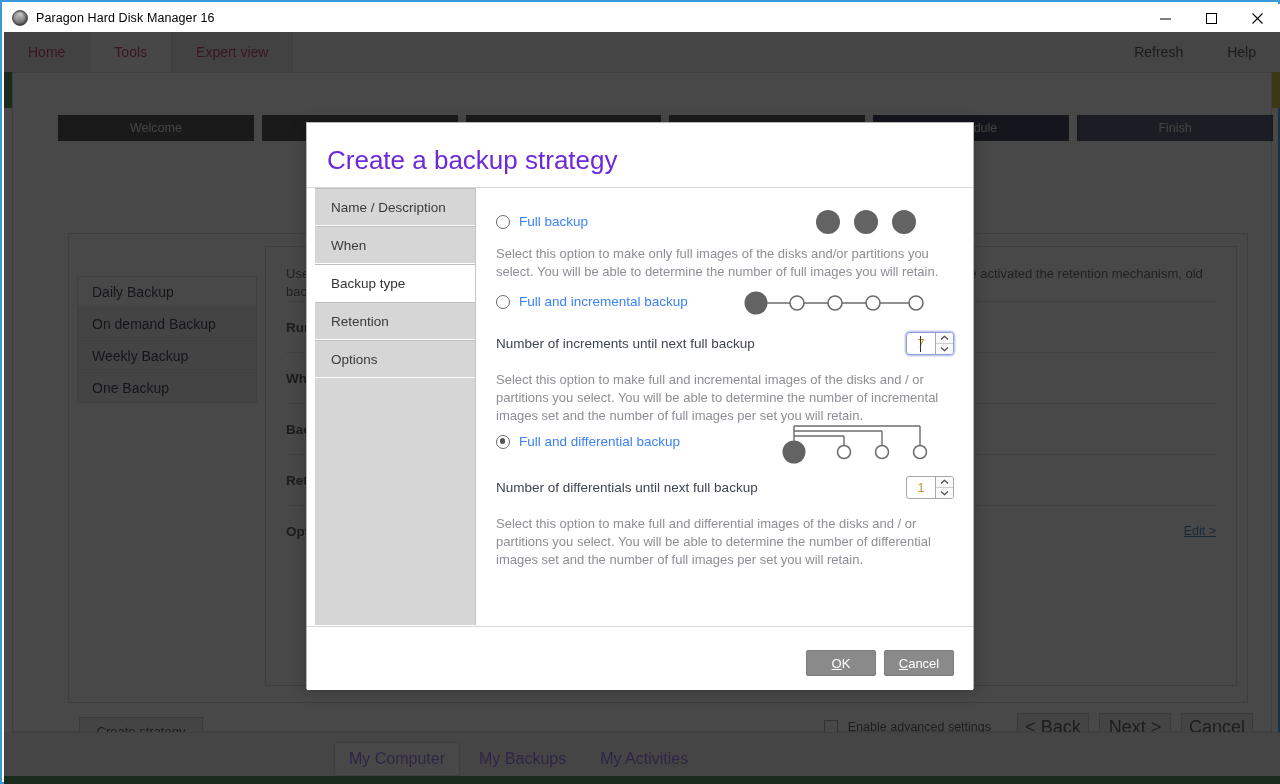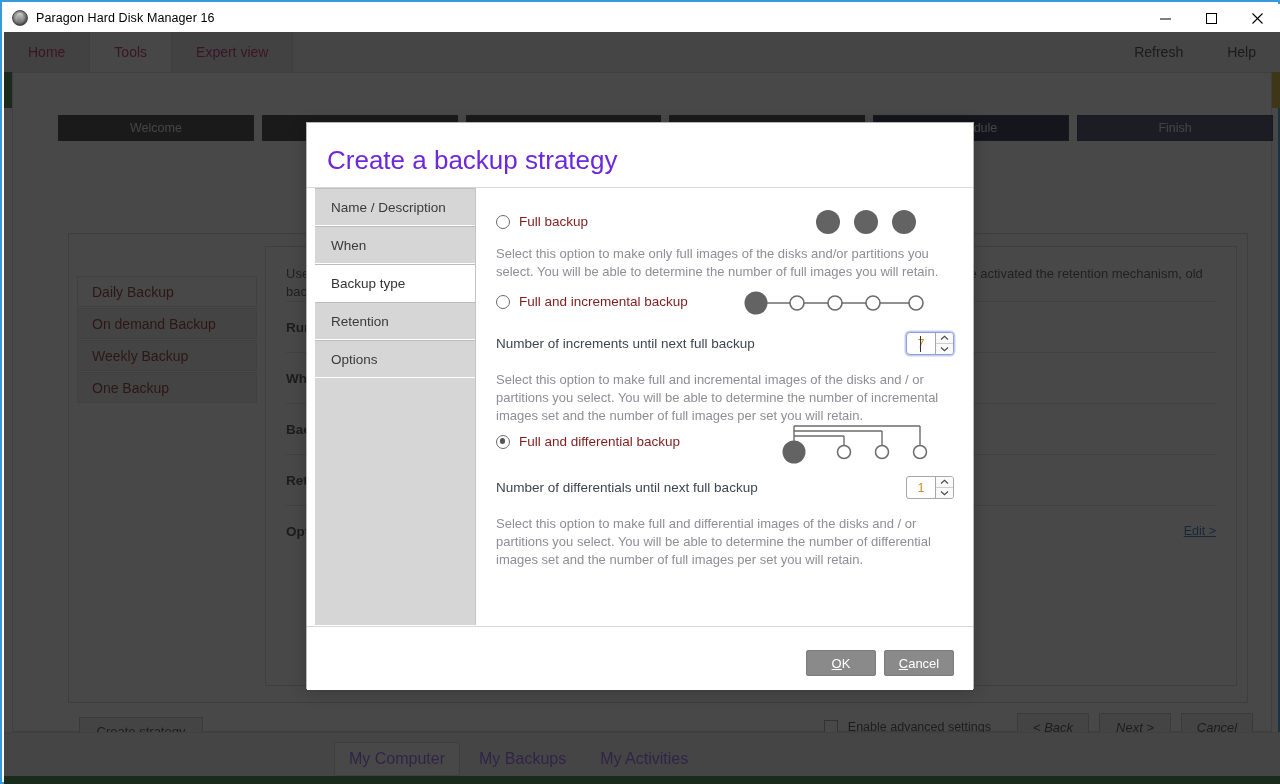--- a/index.html
+++ b/index.html
@@ -181,21 +181,21 @@
   #strategy-list {
     position: absolute;
     left: 8px; top: 42px;
     width: 180px;
   }
   .strategy-item {
     height: 31px;
     display: flex; align-items: center;
     padding-left: 14px;
     font-size: 14px;
-    color: #7f1d1d;
+    color: #0f172a;
     background: #ececec;
     border: 1px solid #d8d8d8;
     box-sizing: border-box;
     margin-bottom: 1px;
   }
   .strategy-item.selected { background: #ffffff; }
 
   #detail-pane {
     position: absolute;
     left: 196px; top: 12px;
@@ -243,25 +243,24 @@
     width: 14px; height: 14px;
     border: 1px solid #9a9a9a;
     background: #fff;
     box-sizing: border-box;
   }
   #adv-label { font-size: 12.5px; color: #3a3a3a; margin-right: 16px; }
   .nav-btn {
     width: 72px; height: 28px;
     border: 1px solid #bdbdbd;
     background: #ececec;
-    font-size: 13px;
+    font-size: 18px;
     color: #3a3a3a;
     display: flex; align-items: center; justify-content: center;
     box-sizing: border-box;
-    font-style: italic;
   }
 
   
   #bottom-bar {
     position: absolute;
     left: 0; bottom: 0;
     width: 1276px; height: 52px;
     background: #f2f2f2;
     border-top: 1px solid #dcdcdc;
     display: flex;
@@ -369,21 +368,21 @@
   .radio.checked::after {
     content: "";
     position: absolute;
     left: 2.6px; top: 2.6px;
     width: 5.6px; height: 5.6px;
     border-radius: 50%;
     background: #555555;
   }
   .opt-label {
     font-size: 13.5px;
-    color: #7f1d1d;
+    color: #3b82f6;
     white-space: nowrap;
   }
 
   .desc {
     position: absolute;
     left: 20px;
     width: 445px;
     font-size: 13px;
     line-height: 18.2px;
     color: #8e8e96;

